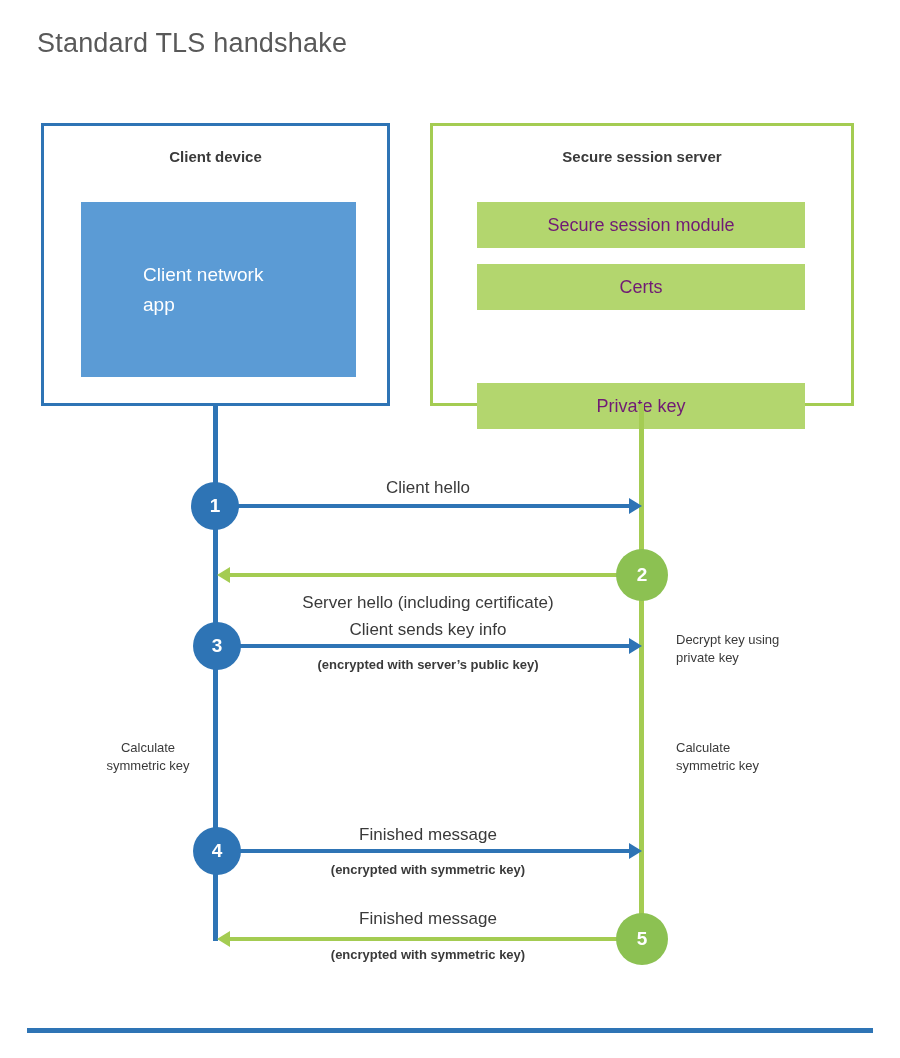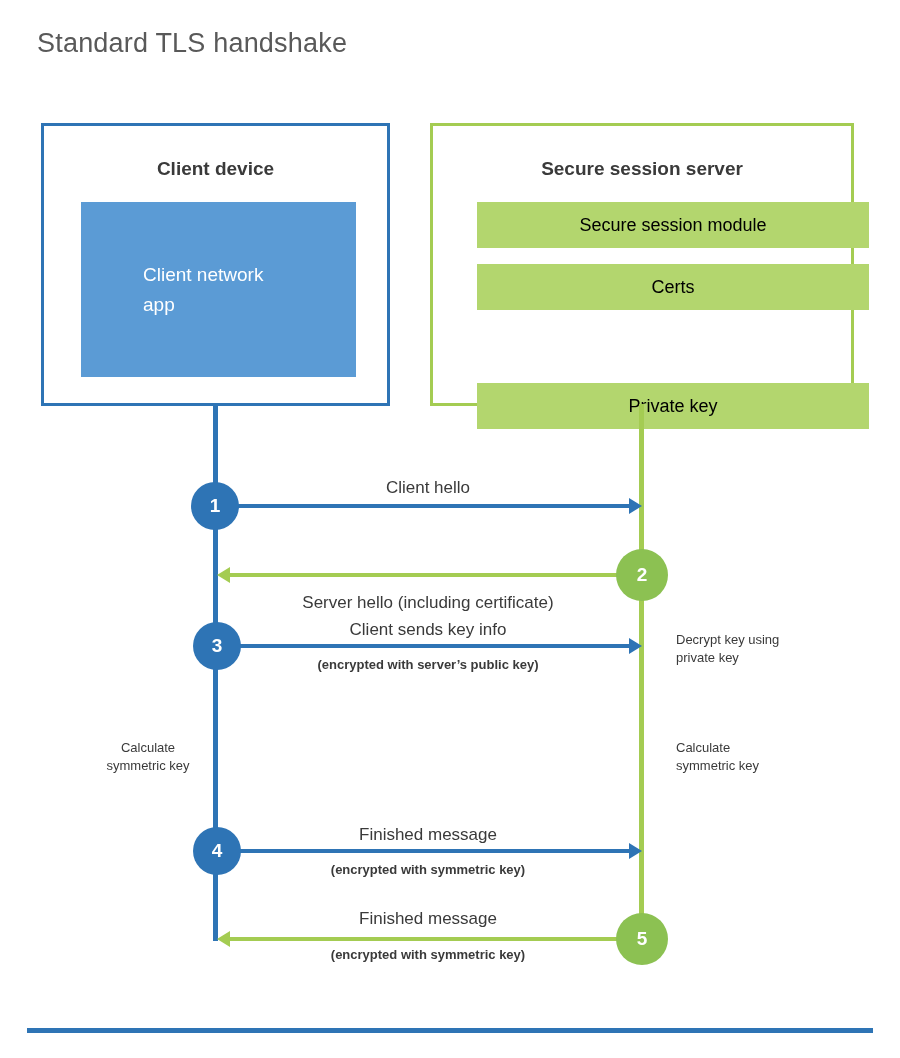--- a/index.html
+++ b/index.html
@@ -16,30 +16,30 @@
     position:relative;width:900px;height:1058px;background:#ffffff;
     font-family:"Liberation Sans","DejaVu Sans",sans-serif;overflow:hidden;
   }
   .page-title{
     position:absolute;left:37px;top:28px;margin:0;
     font-size:27px;font-weight:400;color:var(--text-title);letter-spacing:.2px;
   }
   .box{position:absolute;box-sizing:border-box;background:#fff;}
   .client-box{left:41px;top:123px;width:349px;height:283px;border:3px solid var(--blue);}
   .server-box{left:430px;top:123px;width:424px;height:283px;border:3px solid var(--green);}
-  .box-title{margin-top:32px;text-align:center;font-size:19px;font-weight:700;color:var(--text-dark);}
+  .box-title{margin-top:22px;text-align:center;font-size:15px;font-weight:700;color:var(--text-dark);}
   .client-app{
     position:absolute;left:37px;top:76px;width:275px;height:175px;
     background:var(--blue-fill);color:#fff;font-size:19px;line-height:1.55;
     display:flex;align-items:center;justify-content:center;text-align:left;
     padding:0 62px;box-sizing:border-box;
   }
   .server-bar{
-    position:absolute;left:44px;width:392px;height:46px;
-    background:var(--green-fill);color:#000000;font-size:18px;
+    position:absolute;left:44px;width:328px;height:46px;
+    background:var(--green-fill);color:#701a75;font-size:18px;
     display:flex;align-items:center;justify-content:center;box-sizing:border-box;
   }
   .bar-1{top:76px;} .bar-2{top:138px;} .bar-3{top:214px;margin-top:43px;}
   .lifeline{position:absolute;width:5px;z-index:1;}
   .client-lifeline{left:213px;top:404px;height:537px;background:var(--blue);}
   .server-lifeline{left:639px;top:404px;height:537px;background:var(--green);}
   .badge{
     position:absolute;border-radius:50%;color:#fff;font-weight:700;font-size:19px;
     display:flex;align-items:center;justify-content:center;z-index:3;
   }

